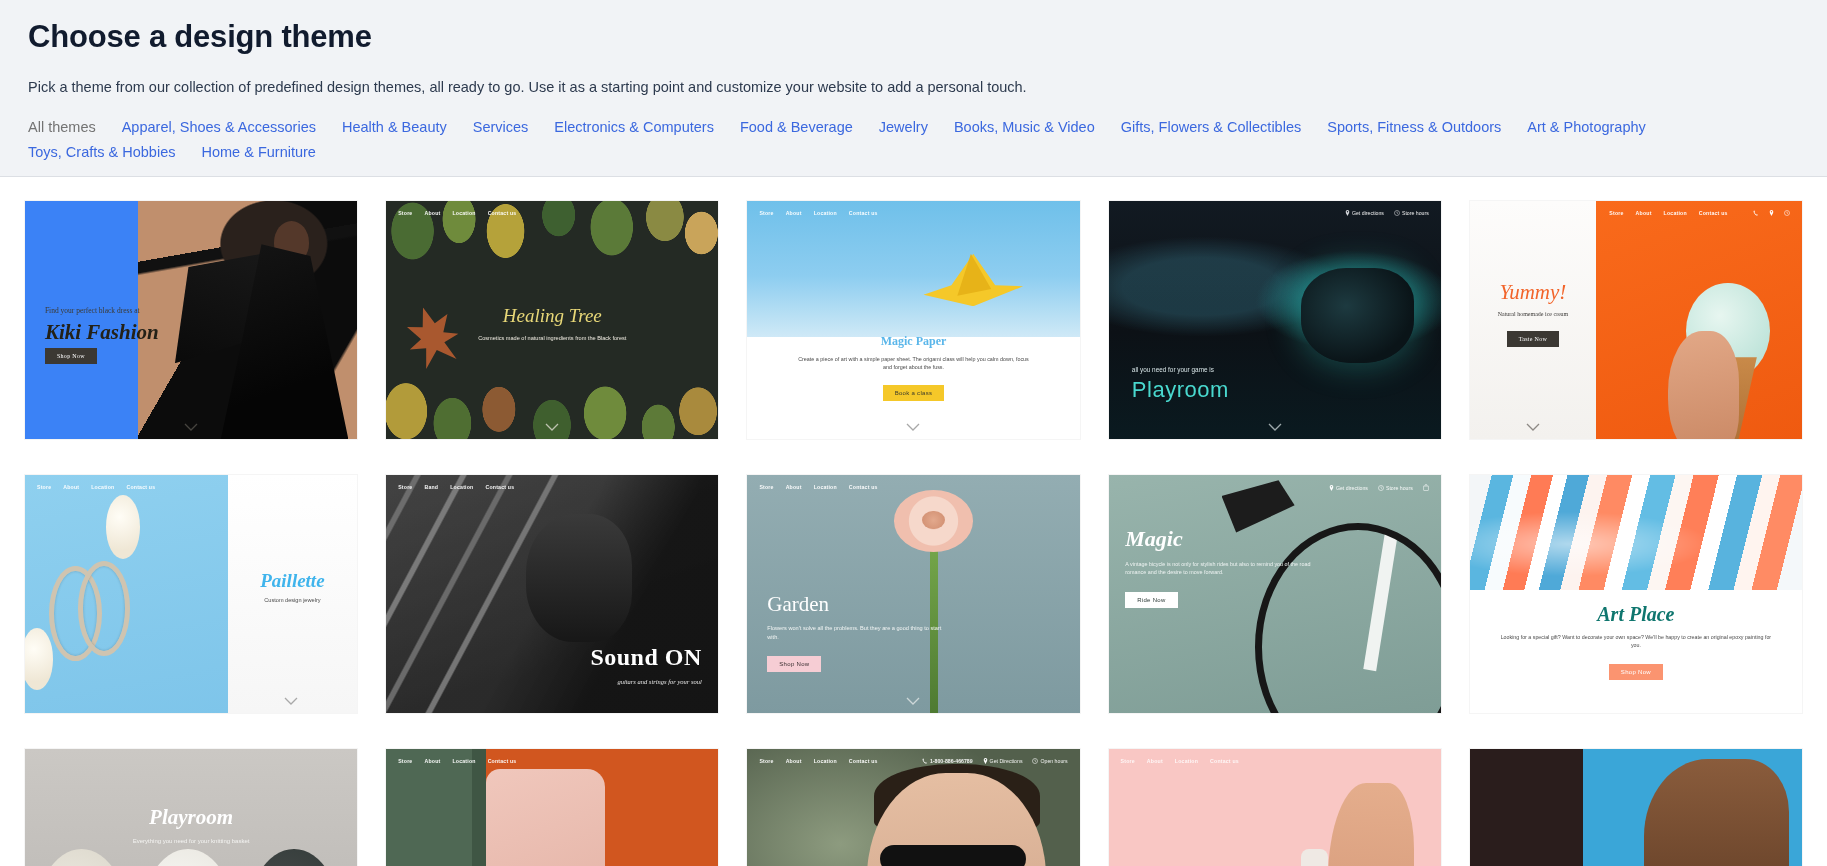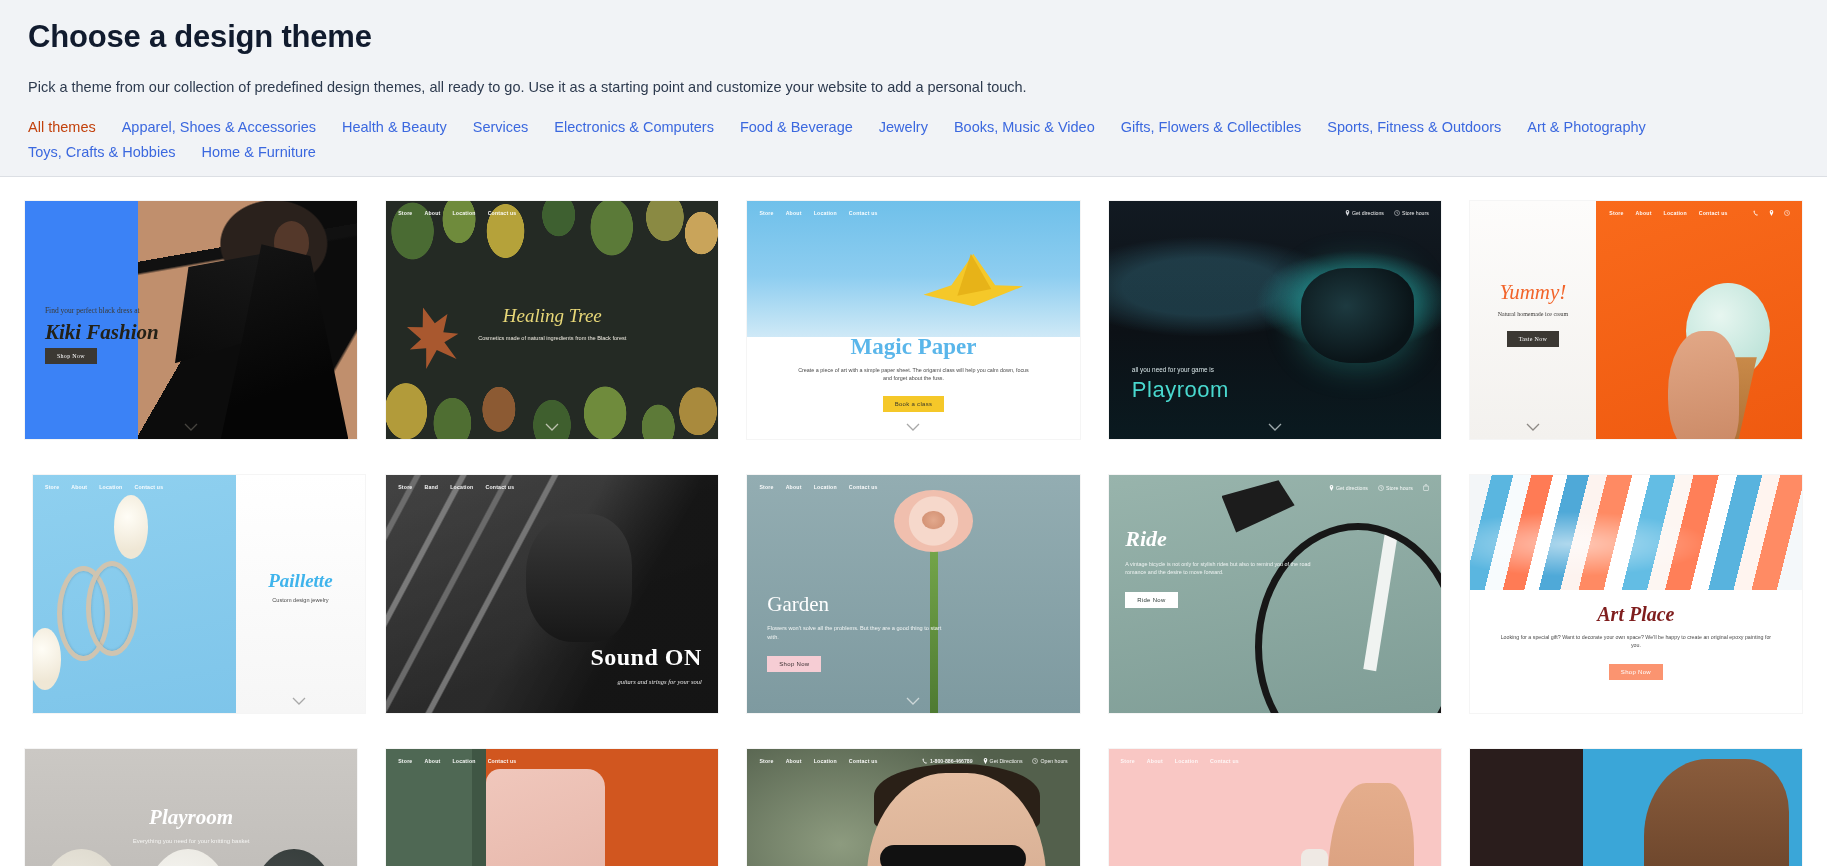--- a/index.html
+++ b/index.html
@@ -39,21 +39,21 @@
     padding-bottom: 16px;
   }
   .filter-item {
     font-size: 14.5px;
     color: #3b68df;
     cursor: pointer;
     white-space: nowrap;
     text-decoration: none;
   }
   .filter-item.active {
-    color: #c2410c;
+    color: #737373;
     font-weight: normal;
   }
   .header-divider {
     height: 1px;
     background: #dcdfe4;
     width: 100%;
   }
 
   
   .grid-wrap {
@@ -257,21 +257,21 @@
     background: linear-gradient(180deg,#c98a49,#a96a30);
     clip-path: polygon(0% 0%, 100% 0%, 60% 100%, 40% 100%);
   }
   .cone .hand {
     position:absolute; left:-16%; top:34%; width:78%; height:68%;
     background: linear-gradient(170deg,#e2a887,#c98763);
     border-radius: 48% 40% 34% 46%;
   }
 
   
-  .c-paill { background:#ffffff;margin-left:8px; }
+  .c-paill { background:#ffffff; }
   .paill-left { position:absolute; left:0; top:0; bottom:0; width:61%;
     background: linear-gradient(170deg,#8fd0ef,#7ec5ea); }
   .paill-right{ position:absolute; right:0; top:0; bottom:0; width:39%;
     background: linear-gradient(180deg,#ffffff,#f6f6f6); }
   .hoop {
     position:absolute; border:5px solid #cfc4b0; border-radius:50%;
     box-shadow: inset 0 0 3px rgba(0,0,0,.2);
   }
   .hoop.a { left:12%; top:38%; width:26%; height:40%; }
   .hoop.b { left:26%; top:36%; width:26%; height:40%; }
@@ -450,21 +450,21 @@
     <div class="inner">
       <div class="sky"></div>
       <div class="boat"></div>
       <div class="mini-nav">
         <span>Store</span>
         <span>About</span>
         <span>Location</span>
         <span>Contact us</span>
       </div>
       <div class="hero-text" style="left:0; right:0; top:56%; text-align:center;">
-        <p class="hero-title" style="font-size:23px;color:#5ab6ea;font-family:'Liberation Serif',serif;font-weight:bold;margin-bottom:8px;">Magic Paper</p>
+        <p class="hero-title" style="font-size:12px;color:#5ab6ea;font-family:'Liberation Serif',serif;font-weight:bold;margin-bottom:8px;">Magic Paper</p>
         <p class="hero-sub" style="font-size:5.4px;color:#4a4a4a;padding:0 14%;line-height:1.55;margin-bottom:9px;">Create a piece of art with a simple paper sheet. The origami class will help you calm down, focus and forget about the fuss.</p>
         <span class="hero-btn" style="background:#f5c829;color:#3a3a2a;">Book a class</span>
       </div>
       <div class="chev">
         <svg width="14" height="8" viewBox="0 0 14 8">
               <path d="M1 1l6 6 6-6" stroke="#8b8b8b" stroke-width="1.3" fill="none"></path>
             </svg>
       </div>
     </div>
   </div>
@@ -628,32 +628,32 @@
                 <path d="M5 2.6V5l1.8 1.1" stroke="#fff" stroke-width="0.9" fill="none"></path>
               </svg>
           <em style="font-style:normal">Store hours</em>
         </span>
         <svg width="6" height="7" viewBox="0 0 10 12">
               <rect x="1.2" y="3.5" width="7.6" height="7.6" stroke="#fff" stroke-width="0.9" fill="none"></rect>
               <path d="M3.4 3.5V2.2a1.6 1.6 0 013.2 0v1.3" stroke="#fff" stroke-width="0.9" fill="none"></path>
             </svg>
       </div>
       <div class="hero-text" style="left:5%; top:22%; width:60%;">
-        <p class="hero-title" style="font-size:22px;color:#ffffff;font-family:'Liberation Serif',serif;font-style:italic;font-weight:bold;margin-bottom:10px;">Ride</p>
+        <p class="hero-title" style="font-size:22px;color:#ffffff;font-family:'Liberation Serif',serif;font-style:italic;font-weight:bold;margin-bottom:10px;">Magic</p>
         <p class="hero-sub" style="font-size:5.4px;color:#eef3f2;line-height:1.6;margin-bottom:11px;">A vintage bicycle is not only for stylish rides but also to remind you of the road romance and the desire to move forward.</p>
         <span class="hero-btn" style="background:#ffffff;color:#2c3a37;">Ride Now</span>
       </div>
     </div>
   </div>
 
   <div class="theme-card c-art">
     <div class="inner">
       <div class="marble"></div>
       <div class="hero-text" style="left:0; right:0; top:54%; text-align:center;">
-        <p class="hero-title" style="font-size:20px;color:#7f1d1d;font-family:'Liberation Serif',serif;font-style:italic;font-weight:bold;margin-bottom:9px;">Art Place</p>
+        <p class="hero-title" style="font-size:20px;color:#0f766e;font-family:'Liberation Serif',serif;font-style:italic;font-weight:bold;margin-bottom:9px;">Art Place</p>
         <p class="hero-sub" style="font-size:5.3px;color:#4a4a4a;padding:0 9%;line-height:1.6;margin-bottom:10px;">Looking for a special gift? Want to decorate your own space? We'll be happy to create an original epoxy painting for you.</p>
         <span class="hero-btn" style="background:#fb9470;color:#ffffff;">Shop Now</span>
       </div>
     </div>
   </div>
 
   <div class="theme-card c-knit">
     <div class="inner">
       <div class="knit-bg"></div>
       <div class="yarn a"></div>

